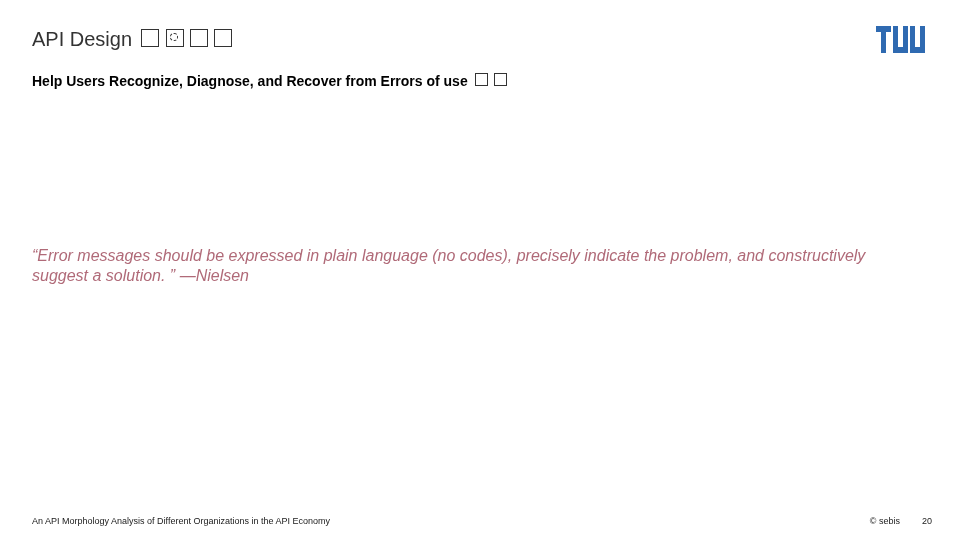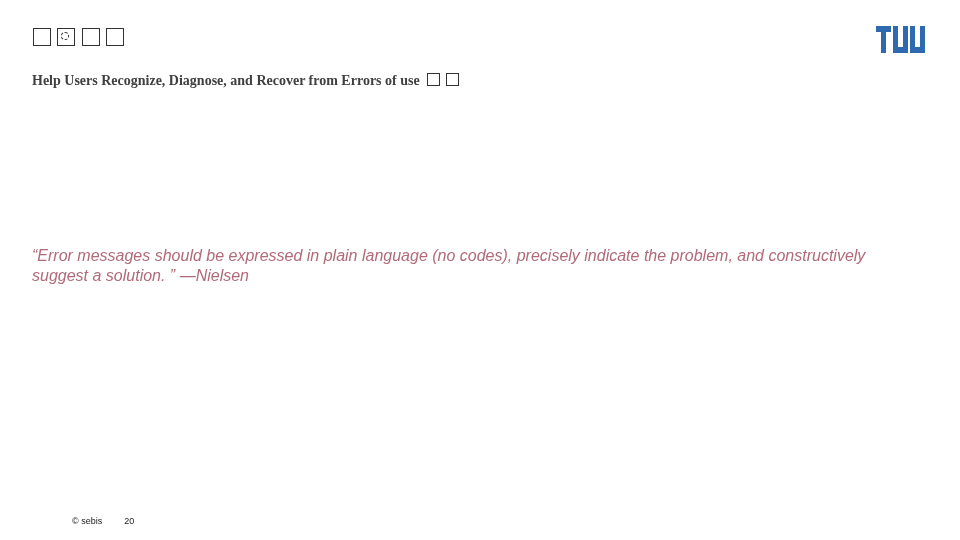--- a/index.html
+++ b/index.html
@@ -51,22 +51,21 @@
     position: absolute;
     top: 72px;
     left: 32px;
     display: flex;
     align-items: center;
     gap: 6px;
   }
   .subtitle-text {
     font-size: 14px;
     font-weight: 700;
-    color: #404040;
-    font-family: Liberation Serif, serif;
+    color: #000000;
   }
   .small-glyph {
     display: inline-block;
     width: 13px;
     height: 13px;
     border: 1.4px solid #333;
     margin: 0 1px;
   }
   .logo {
     position: absolute;
@@ -99,20 +98,21 @@
     align-items: center;
     gap: 22px;
     padding-left: 40px;
   }
 </style>
 </head>
 <body>
 
 <div class="header">
   <div class="title-line">
+    <span class="title-text">API Design</span>
     <span>
       <span class="glyph-box"></span>
       <span class="glyph-box"><span class="inner-tick"></span></span>
       <span class="glyph-box"></span>
       <span class="glyph-box"></span>
     </span>
   </div>
 </div>
 
 <div class="logo">
@@ -136,17 +136,18 @@
   <span class="subtitle-text">Help Users Recognize, Diagnose, and Recover from Errors of use</span>
   <span>
     <span class="small-glyph"></span>
     <span class="small-glyph"></span>
   </span>
 </div>
 
 <div class="quote-block">“Error messages should be expressed in plain language (no codes), precisely indicate the problem, and constructively suggest a solution. ” —Nielsen</div>
 
 <div class="footer">
+  <span>An API Morphology Analysis of Different Organizations in the API Economy</span>
   <span class="footer-right">
     <span>© sebis</span>
     <span>20</span>
   </span>
 </div>
 
 </body></html>

